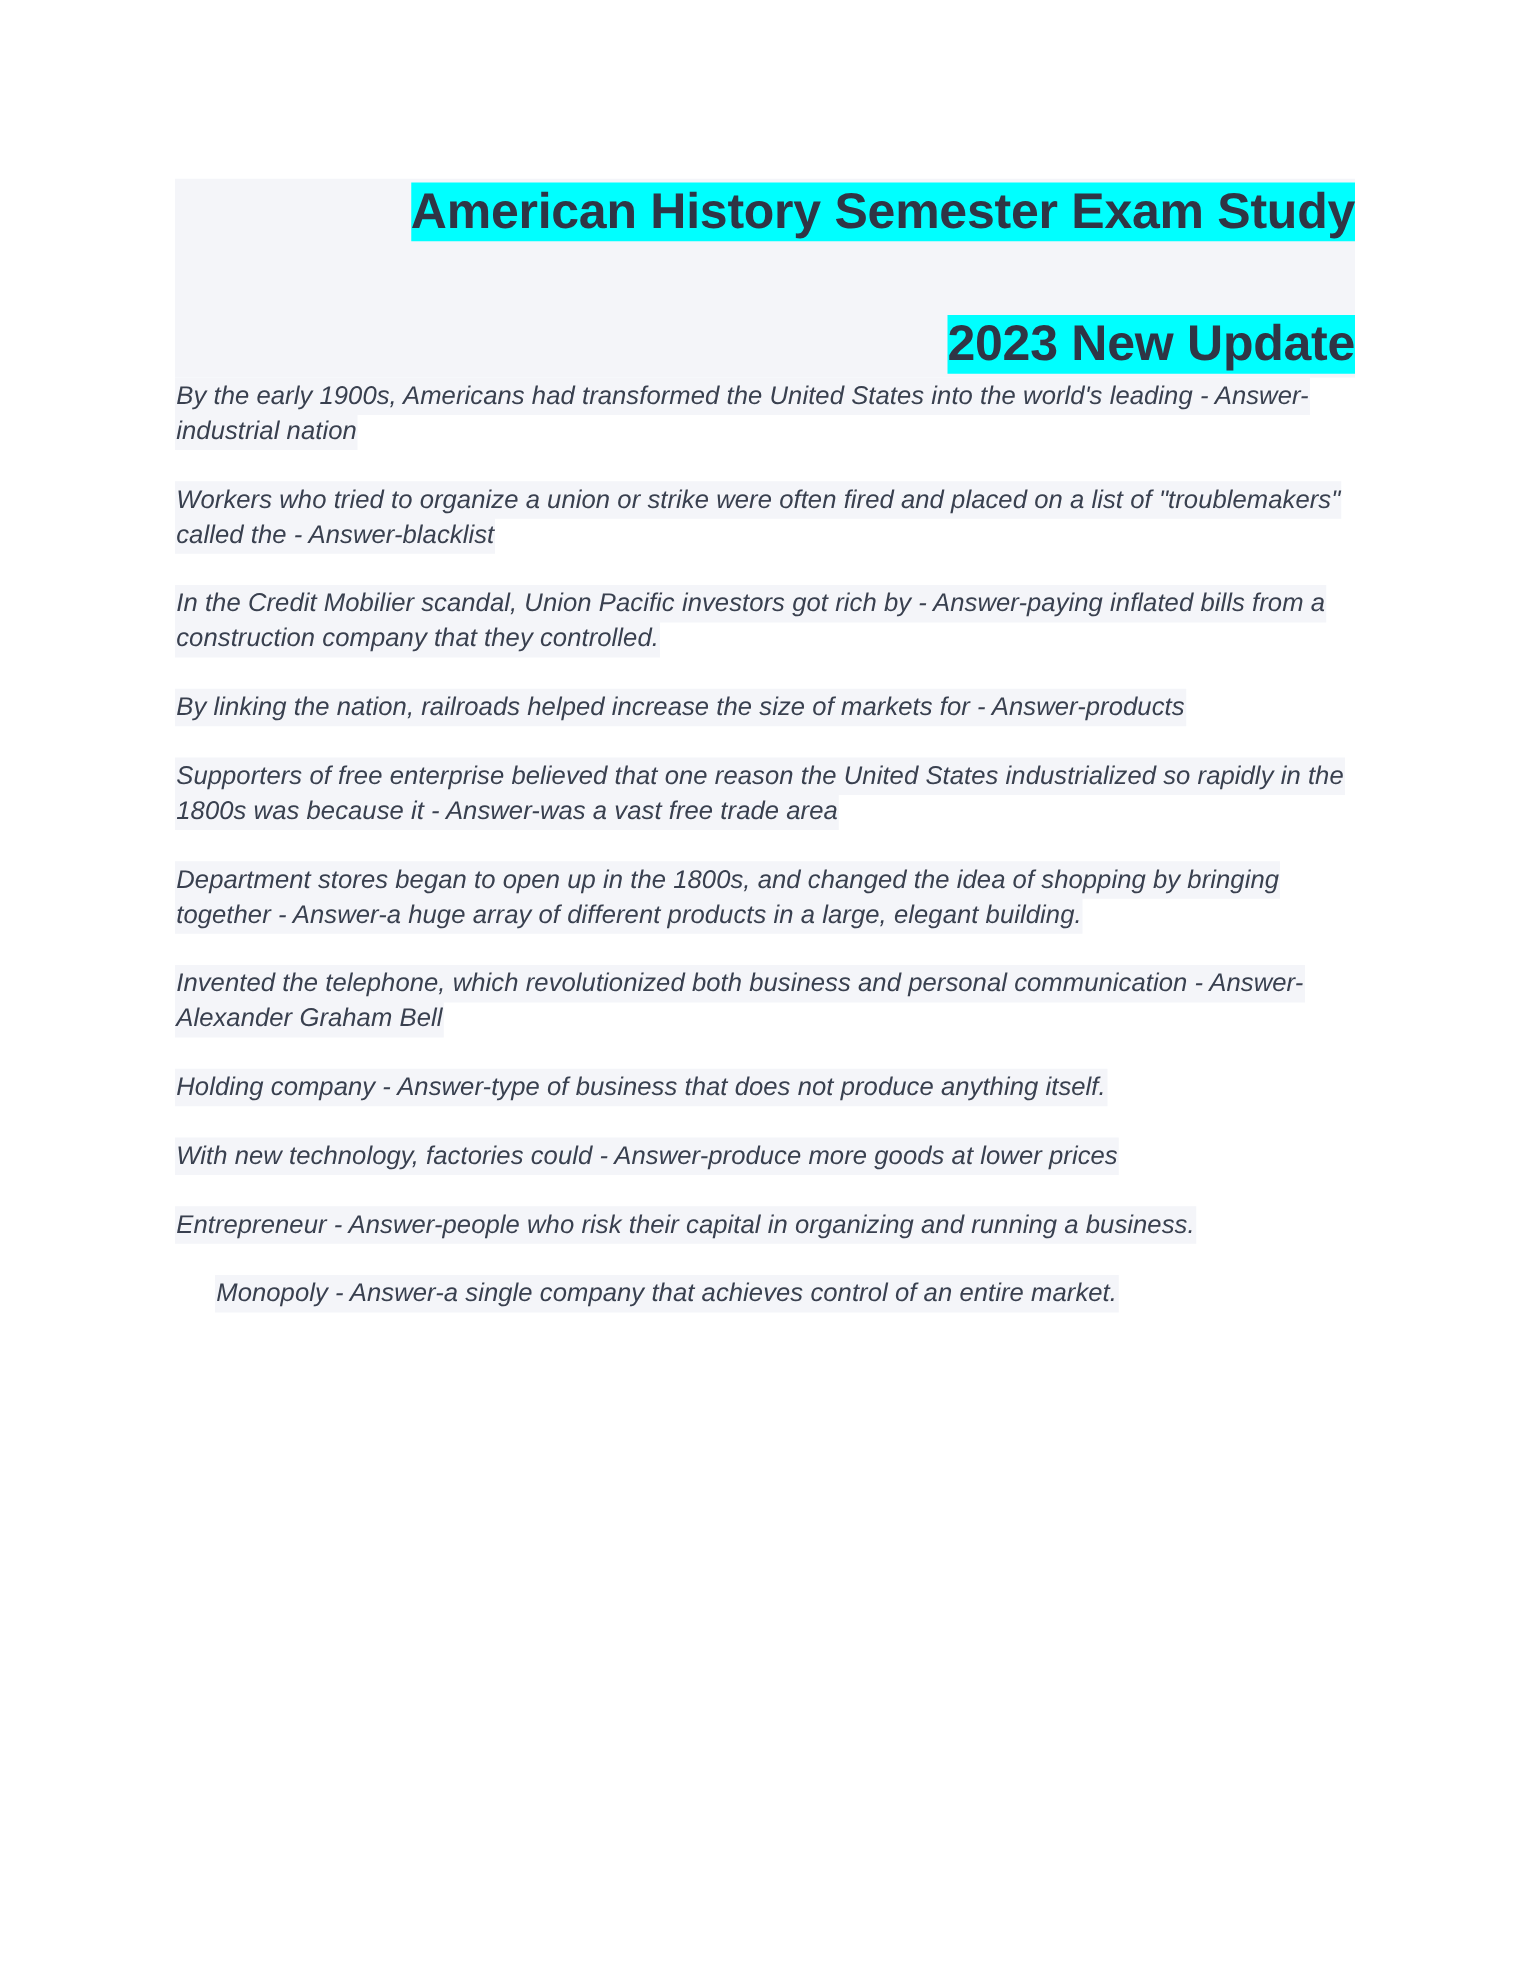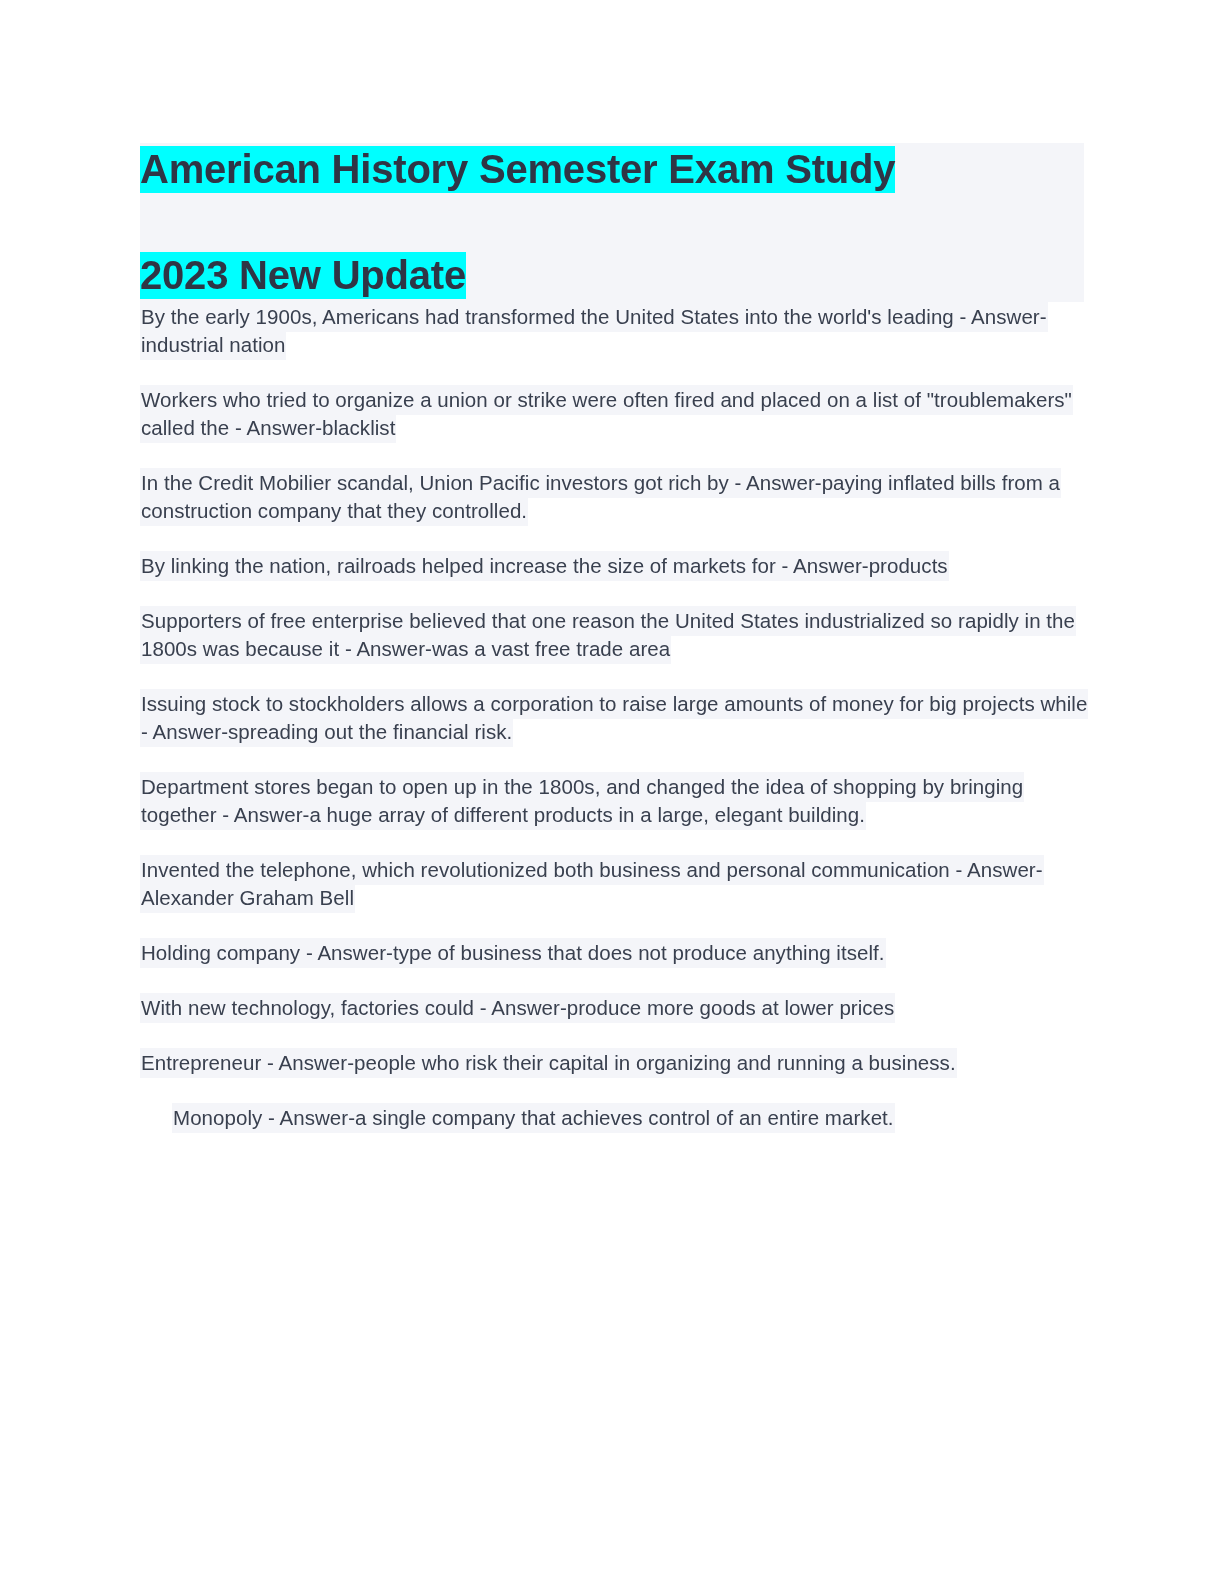--- a/index.html
+++ b/index.html
@@ -32,21 +32,21 @@
     background: #f4f5f9;
   }
 
   .doc-title {
     position: absolute;
     left: 140px;
     top: 143px;
     width: 944px;
     margin: 0;
     padding: 0;
-    text-align: left;
+    text-align: right;
     font-family: "Liberation Sans", sans-serif;
     font-size: 40px;
     line-height: 53px;
     font-weight: bold;
     color: #2f3545;
     letter-spacing: -0.2px;
   }
   .doc-title .hl {
     background: #00ffff;
     box-decoration-break: clone;
@@ -62,20 +62,21 @@
   }
 
   .qa-para {
     margin: 0 0 27px 0;
     padding: 0;
     font-family: "Liberation Sans", sans-serif;
     font-size: 20.5px;
     line-height: 28px;
     color: #39404f;
     letter-spacing: 0.05px;
+    font-style: italic;
   }
   .qa-para .hl {
     background: #f4f5f9;
     box-decoration-break: clone;
     -webkit-box-decoration-break: clone;
     padding: 3px 1px 4px 1px;
   }
   .qa-para:last-child {
     margin-bottom: 0;
     margin-left: 32px;
@@ -93,21 +94,20 @@
     <br>
     <span class="hl">2023 New Update</span>
   </h1>
 
   <div class="body-block">
     <p class="qa-para"><span class="hl">By the early 1900s, Americans had transformed the United States into the world's leading - Answer-industrial nation</span></p>
     <p class="qa-para"><span class="hl">Workers who tried to organize a union or strike were often fired and placed on a list of "troublemakers" called the - Answer-blacklist</span></p>
     <p class="qa-para"><span class="hl">In the Credit Mobilier scandal, Union Pacific investors got rich by - Answer-paying inflated bills from a construction company that they controlled.</span></p>
     <p class="qa-para"><span class="hl">By linking the nation, railroads helped increase the size of markets for - Answer-products</span></p>
     <p class="qa-para"><span class="hl">Supporters of free enterprise believed that one reason the United States industrialized so rapidly in the 1800s was because it - Answer-was a vast free trade area</span></p>
-    <p class="qa-para"><span class="hl">Issuing stock to stockholders allows a corporation to raise large amounts of money for big projects while - Answer-spreading out the financial risk.</span></p>
     <p class="qa-para"><span class="hl">Department stores began to open up in the 1800s, and changed the idea of shopping by bringing together - Answer-a huge array of different products in a large, elegant building.</span></p>
     <p class="qa-para"><span class="hl">Invented the telephone, which revolutionized both business and personal communication - Answer-Alexander Graham Bell</span></p>
     <p class="qa-para"><span class="hl">Holding company - Answer-type of business that does not produce anything itself.</span></p>
     <p class="qa-para"><span class="hl">With new technology, factories could - Answer-produce more goods at lower prices</span></p>
     <p class="qa-para"><span class="hl">Entrepreneur - Answer-people who risk their capital in organizing and running a business.</span></p>
     <p class="qa-para"><span class="hl">Monopoly - Answer-a single company that achieves control of an entire market.</span></p>
   </div>
 
 </div>
 

